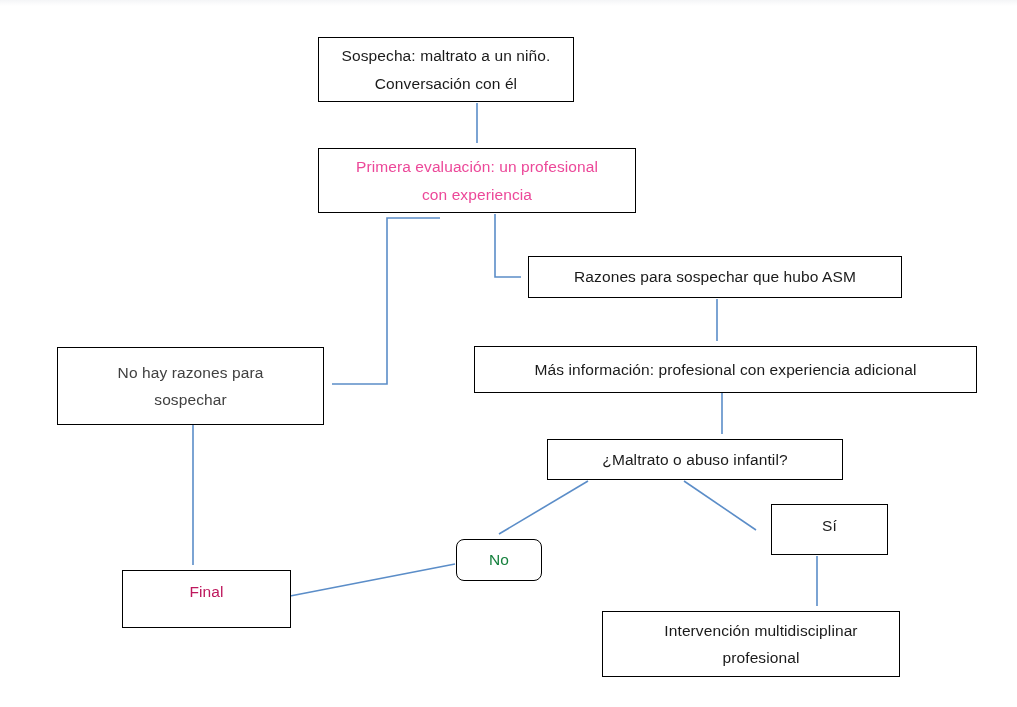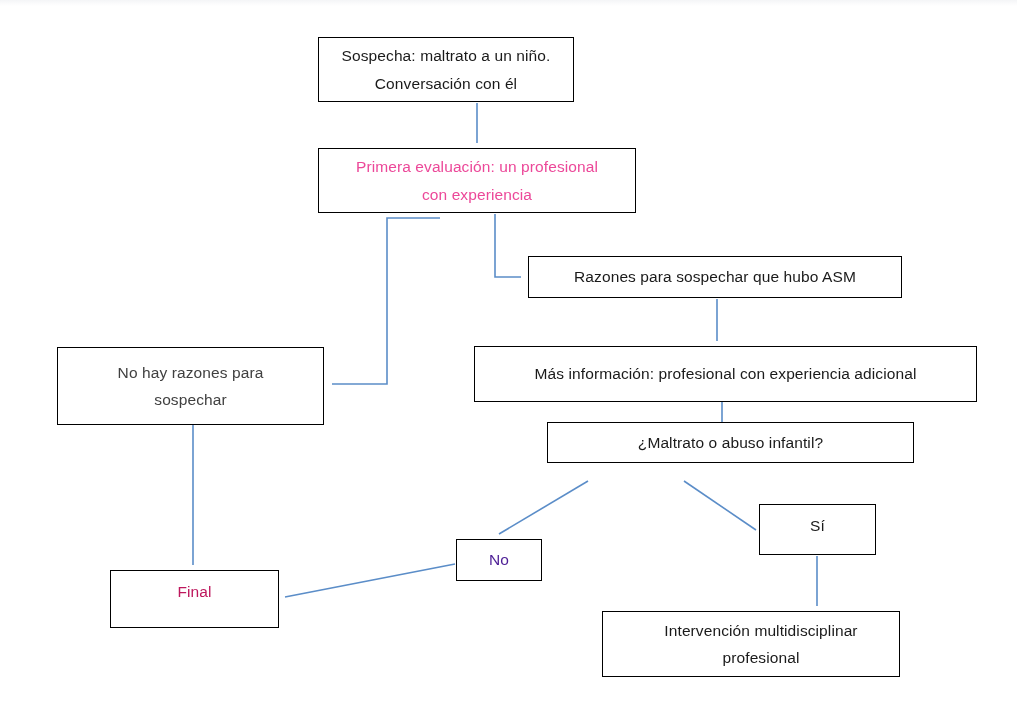--- a/index.html
+++ b/index.html
@@ -38,20 +38,21 @@
     font-size: 15.5px;
     line-height: 1.75;
     text-align: center;
     letter-spacing: 0.1px;
     white-space: pre-line;
     z-index: 3;
   }
   .node.align-top {
     justify-content: flex-start;
     padding-top: 7px;
+    margin-left: 12px;
   }
   .node .node-label {
     display: block;
     width: 100%;
     white-space: pre-line;
   }
   svg.connectors {
     position: absolute;
     left: 0;
     top: 0;
@@ -91,23 +92,23 @@
         <polyline points="817,556 817,606" stroke="#5b8dc8" stroke-width="1.6" fill="none" stroke-linecap="butt" stroke-linejoin="miter" marker-end="url(#arrowhead)"></polyline>
       </g>
   </svg>
 
   <div id="node-layer">
       <div class="node" style="left: 318px; top: 37px; width: 256px; height: 65px; border-color: rgb(0, 0, 0); background: rgb(255, 255, 255); color: rgb(26, 26, 26);"><span class="node-label">Sospecha: maltrato a un niño.
 Conversación con él</span></div>
       <div class="node" style="left: 318px; top: 148px; width: 318px; height: 65px; border-color: rgb(0, 0, 0); background: rgb(255, 255, 255); color: #ec4899;"><span class="node-label">Primera evaluación: un profesional
 con experiencia</span></div>
       <div class="node" style="left: 528px; top: 256px; width: 374px; height: 42px; border-color: rgb(0, 0, 0); background: rgb(255, 255, 255); color: rgb(26, 26, 26);"><span class="node-label">Razones para sospechar que hubo ASM</span></div>
-      <div class="node" style="left: 474px; top: 346px; width: 503px; height: 56px; border-color: rgb(0, 0, 0); background: rgb(255, 255, 255); color: rgb(26, 26, 26);"><span class="node-label">Más información: profesional con experiencia adicional</span></div>
-      <div class="node" style="left: 547px; top: 422px; width: 367px; height: 41px; border-color: rgb(0, 0, 0); background: rgb(255, 255, 255); color: rgb(26, 26, 26);"><span class="node-label">¿Maltrato o abuso infantil?</span></div>
+      <div class="node" style="left: 474px; top: 346px; width: 503px; height: 47px; border-color: rgb(0, 0, 0); background: rgb(255, 255, 255); color: rgb(26, 26, 26);"><span class="node-label">Más información: profesional con experiencia adicional</span></div>
+      <div class="node" style="left: 547px; top: 439px; width: 296px; height: 41px; border-color: rgb(0, 0, 0); background: rgb(255, 255, 255); color: rgb(26, 26, 26);"><span class="node-label">¿Maltrato o abuso infantil?</span></div>
       <div class="node" style="left: 57px; top: 341px; width: 267px; height: 78px; border-color: rgb(0, 0, 0); background: rgb(255, 255, 255); color: #404040; margin-top: 6px;"><span class="node-label">No hay razones para
 sospechar</span></div>
-      <div class="node" style="left: 456px; top: 539px; width: 86px; height: 42px; border-color: rgb(0, 0, 0); background: rgb(255, 255, 255); color: #4c1d95;"><span class="node-label">No</span></div>
+      <div class="node" style="left: 456px; top: 539px; width: 86px; height: 42px; border-color: rgb(0, 0, 0); background: rgb(255, 255, 255); color: #15803d; border-radius: 8px;"><span class="node-label">No</span></div>
       <div class="node align-top" style="left: 759px; top: 504px; width: 117px; height: 51px; border-color: rgb(0, 0, 0); background: rgb(255, 255, 255); color: rgb(26, 26, 26);"><span class="node-label">Sí</span></div>
       <div class="node align-top" style="left: 110px; top: 570px; width: 169px; height: 58px; border-color: rgb(0, 0, 0); background: rgb(255, 255, 255); color: #be185d;"><span class="node-label">Final</span></div>
       <div class="node" style="left: 602px; top: 611px; width: 298px; height: 66px; border-color: rgb(0, 0, 0); background: rgb(255, 255, 255); color: rgb(26, 26, 26); padding-left: 20px;"><span class="node-label">Intervención multidisciplinar
 profesional</span></div>
     </div>
 </div>
 
 </body></html>

